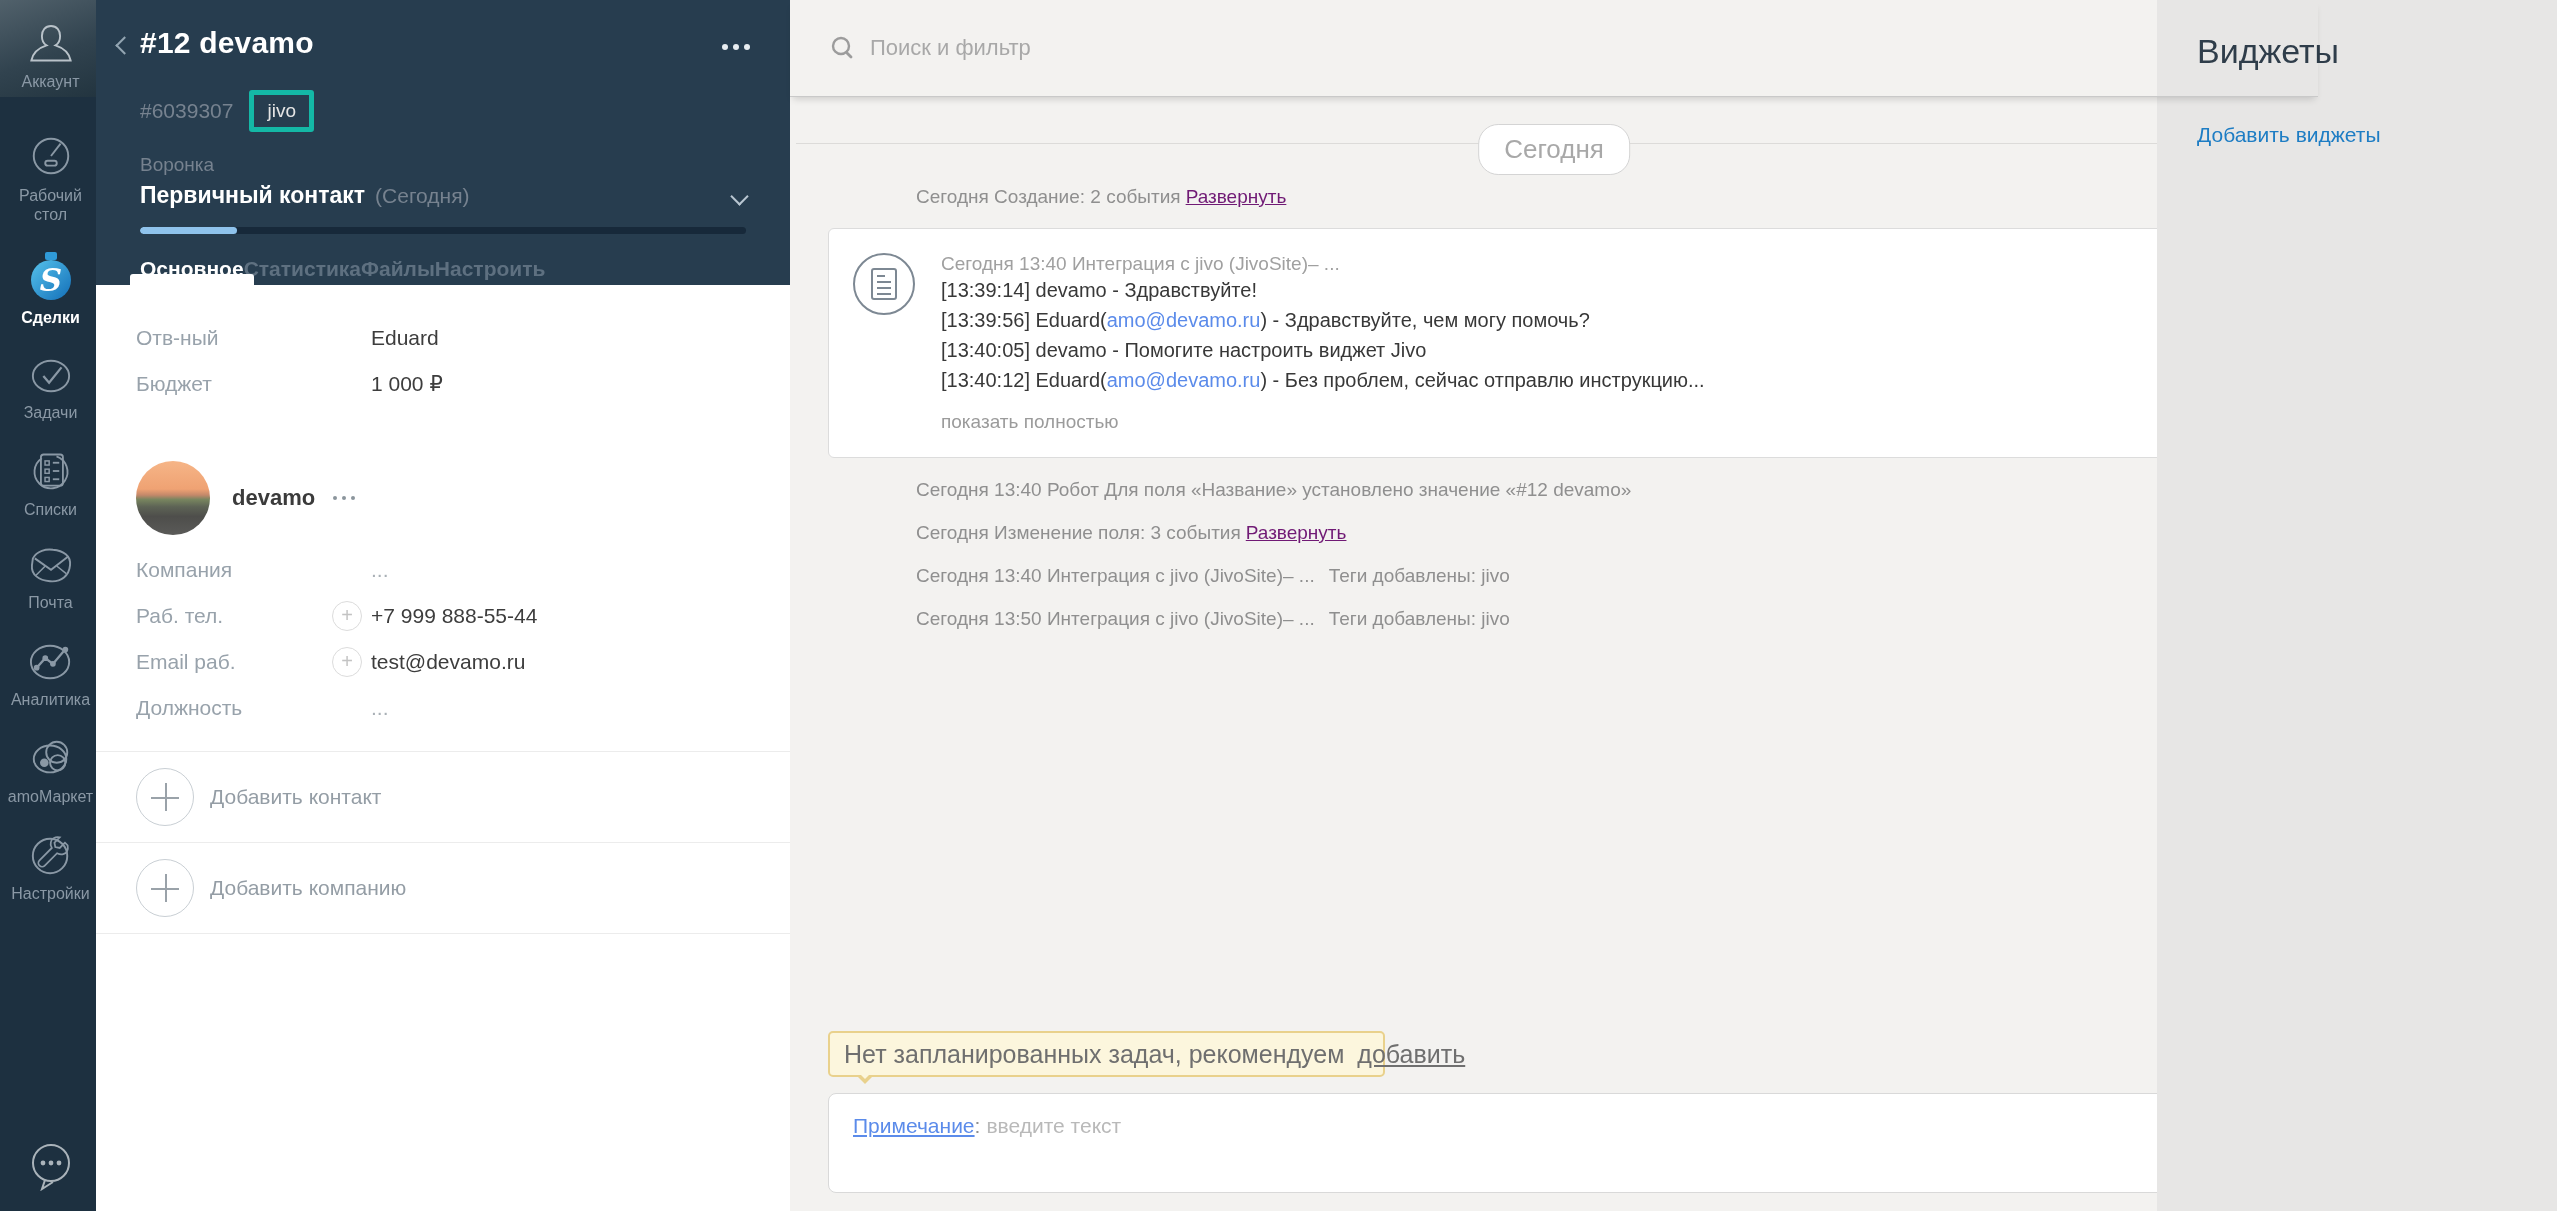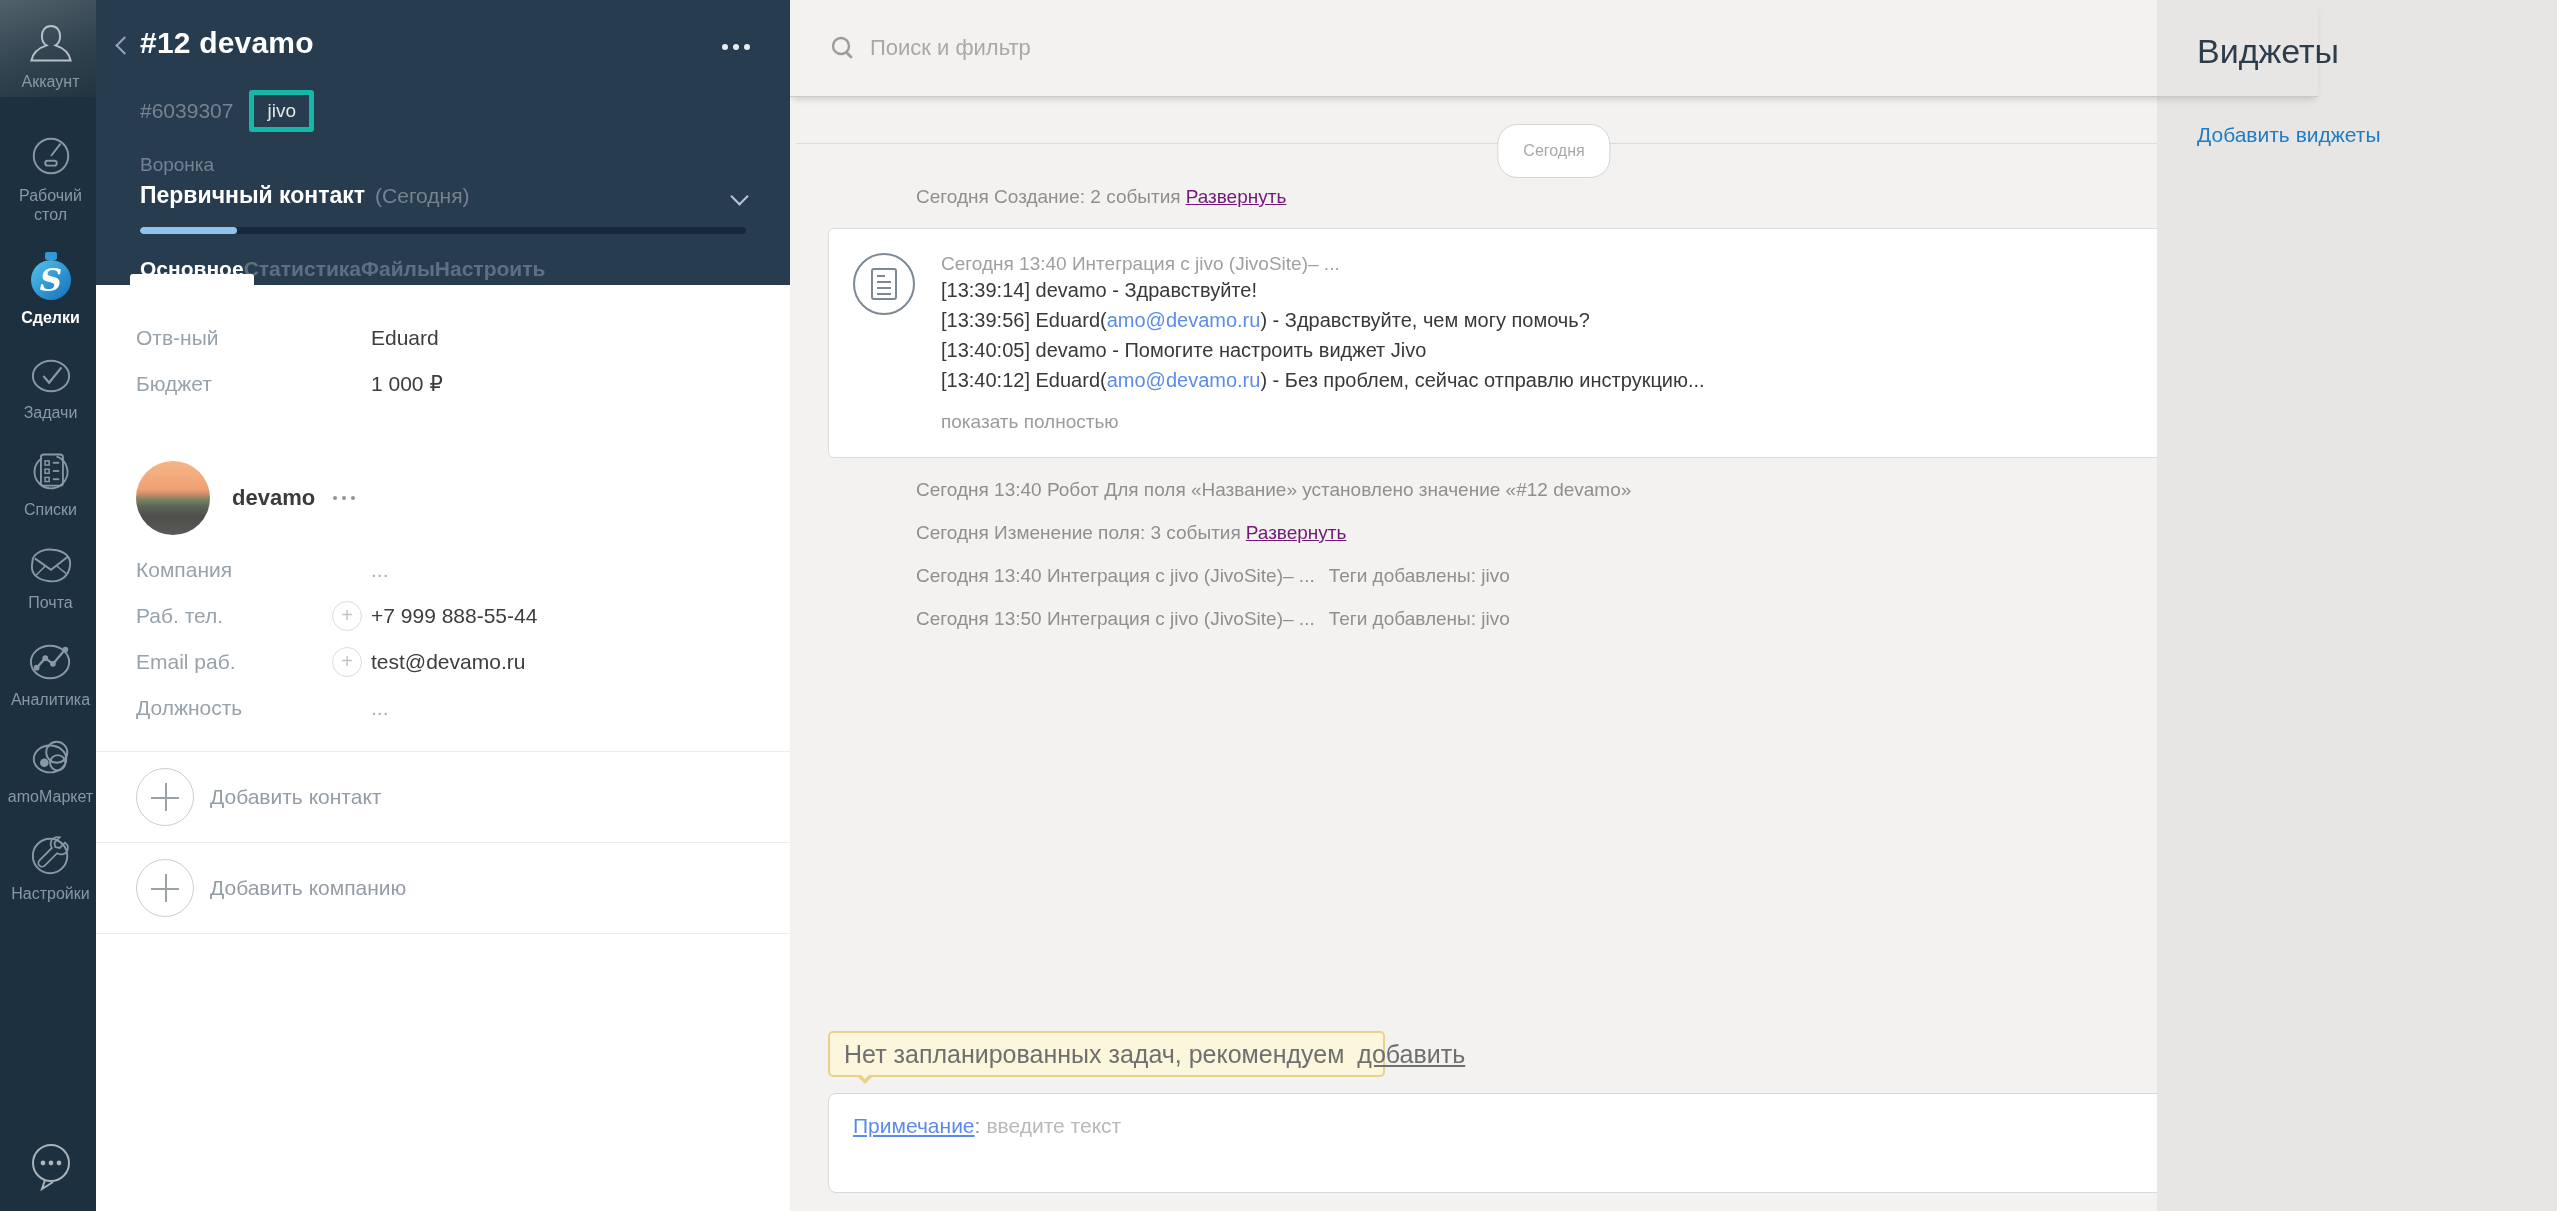--- a/index.html
+++ b/index.html
@@ -71,21 +71,21 @@
   
   .main { position:absolute; left:790px; top:0; bottom:0; width:1528px; background:var(--timeline-bg,#f3f2f0); }
   .search-bar { height:97px; border-bottom:1px solid #c9c9c9; box-shadow:0 5px 7px -3px rgba(0,0,0,.16);
     display:flex; align-items:center; padding:0 40px; position:relative; z-index:2; }
   .search-bar input { border:none; outline:none; background:transparent; font-size:22px; color:#555;
     margin-left:14px; width:600px; font-family:inherit; }
   .search-bar input::placeholder { color:#a8a8a8; }
   .date-divider { position:relative; margin-top:27px; height:40px; }
   .date-divider .line { position:absolute; left:6px; right:6px; top:19px; border-top:1px solid #dcdbd9; }
   .date-pill { position:absolute; left:50%; transform:translateX(-50%); top:0; background:#fff;
-    border:1px solid #d4d4d4; border-radius:20px; padding:17px 25px; color:#a8a8a8; font-size:16px; }
+    border:1px solid #d4d4d4; border-radius:20px; padding:9px 25px; color:#a8a8a8; font-size:26px; }
   .feed-line { display:flex; align-items:baseline; padding:0 32px 0 126px; color:var(--text-gray,#8f8f8f);
     font-size:19px; margin-top:21px; }
   .feed-line.first { margin-top:22px; }
   .feed-line .grow { flex:1; }
   .gray-link { color:#701a75; text-decoration:underline; cursor:pointer; margin-left:5px; }
   .right-link { color:#8f8f8f; text-decoration:underline; cursor:pointer; }
   .tags-part { margin-left:14px; }
 
   .msg-card { margin:20px 32px 15px 38px; background:#fff; border:1px solid #dcdcdc; border-radius:6px;
     padding:24px 30px 24px 24px; display:flex; }

